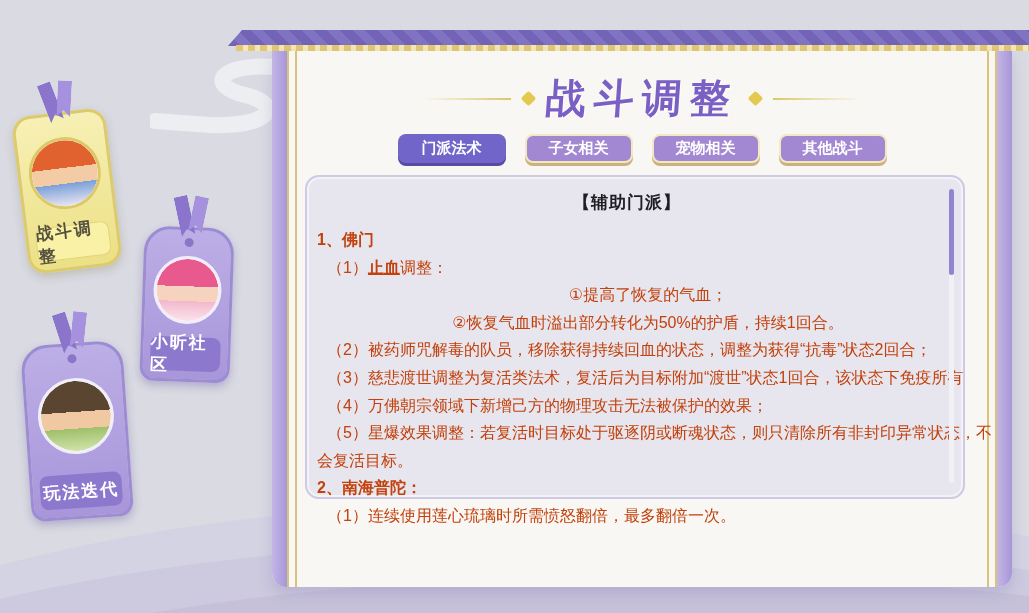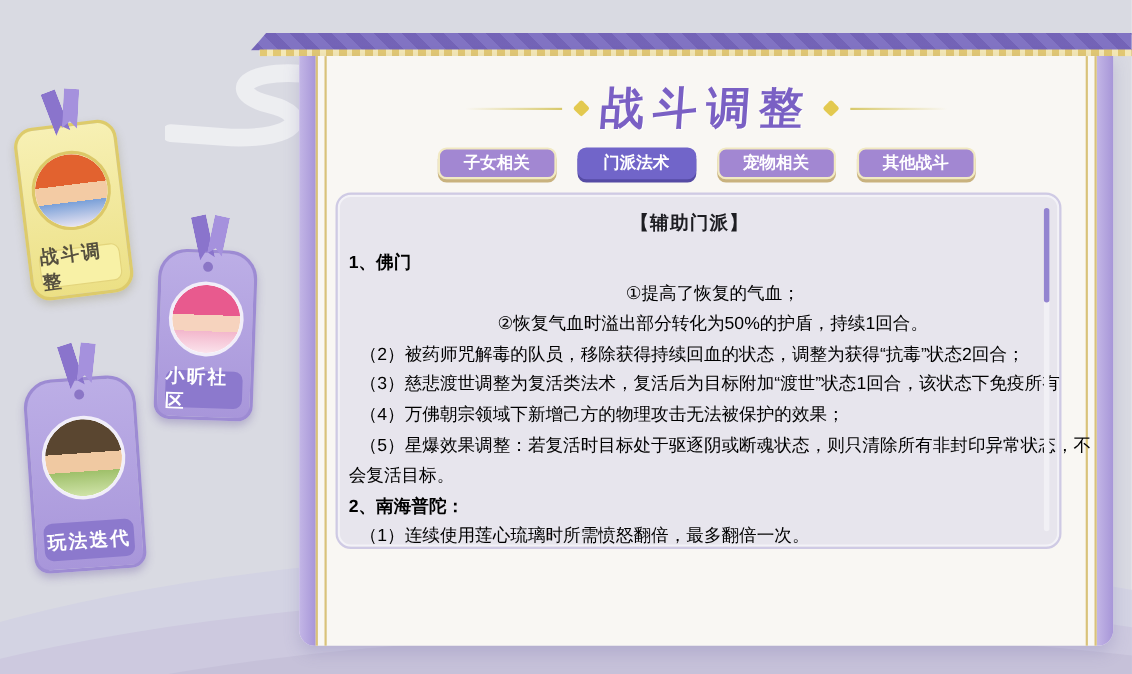--- a/index.html
+++ b/index.html
@@ -49,21 +49,21 @@
   .tab { width:108px; height:29px; display:flex; align-items:center; justify-content:center;
     font-size:15px; font-weight:bold; color:#fff; border-radius:8px; cursor:pointer; }
   .tab.active { background:#7165c9; box-shadow:0 3px 0 #564ba4; }
   .tab.plain { background:#a287d2; border:2px solid #f1e9c2; box-shadow:0 3px 0 #c9b27e; }
 
   
   .card { position:absolute; left:33px; top:124px; width:660px; height:324px;
     background:#e7e5ed; border:2px solid #cfcae4; border-radius:14px;
     box-shadow:inset 0 0 0 2px #f3f2f7; padding:14px 26px 0 10px; }
   .card-heading { text-align:center; font-size:17px; font-weight:bold; color:#1d1d22; margin-bottom:12px; letter-spacing:1px; }
-  .line { font-size:16px; color:#000000; height:27.6px; line-height:27.6px; white-space:nowrap; }
+  .line { font-size:16px; color:#c2410c; height:27.6px; line-height:27.6px; white-space:nowrap; }
   .line.head { font-weight:bold; }
   .line.num { padding-left:10px; }
   .line.sub { padding-left:42px;text-align:center; }
   .line.cont { padding-left:0; }
   .em-ul { font-weight:bold; text-decoration:underline; }
 
   
   .scroll-track { position:absolute; right:9px; top:12px; bottom:14px; width:5px; background:#f1f0f5; border-radius:3px; }
   .scroll-thumb { position:absolute; top:0; left:0; width:5px; height:86px; background:#9384d0; border-radius:3px; }
 
@@ -123,29 +123,30 @@
 
     <div class="title-row">
       <div class="deco-line"></div>
       <div class="deco-diamond"></div>
       <div class="page-title">战斗调整</div>
       <div class="deco-diamond"></div>
       <div class="deco-line rev"></div>
     </div>
 
     <div class="tabs">
+      <div class="tab active">门派法术</div>
       <div class="tab plain">子女相关</div>
-      <div class="tab active">门派法术</div>
       <div class="tab plain">宠物相关</div>
       <div class="tab plain">其他战斗</div>
     </div>
 
     <div class="card">
       <div class="card-heading">【辅助门派】</div>
       <div class="line head">1、佛门</div>
+      <div class="line num"><span>（1）</span><span class="em-ul">止血</span><span>调整：</span></div>
       <div class="line sub">①提高了恢复的气血；</div>
       <div class="line sub">②恢复气血时溢出部分转化为50%的护盾，持续1回合。</div>
       <div class="line num">（2）被药师咒解毒的队员，移除获得持续回血的状态，调整为获得“抗毒”状态2回合；</div>
       <div class="line num">（3）慈悲渡世调整为复活类法术，复活后为目标附加“渡世”状态1回合，该状态下免疫所有</div>
       <div class="line num">（4）万佛朝宗领域下新增己方的物理攻击无法被保护的效果；</div>
       <div class="line num">（5）星爆效果调整：若复活时目标处于驱逐阴或断魂状态，则只清除所有非封印异常状态，不</div>
       <div class="line cont">会复活目标。</div>
       <div class="line head">2、南海普陀：</div>
       <div class="line num">（1）连续使用莲心琉璃时所需愤怒翻倍，最多翻倍一次。</div>
 

